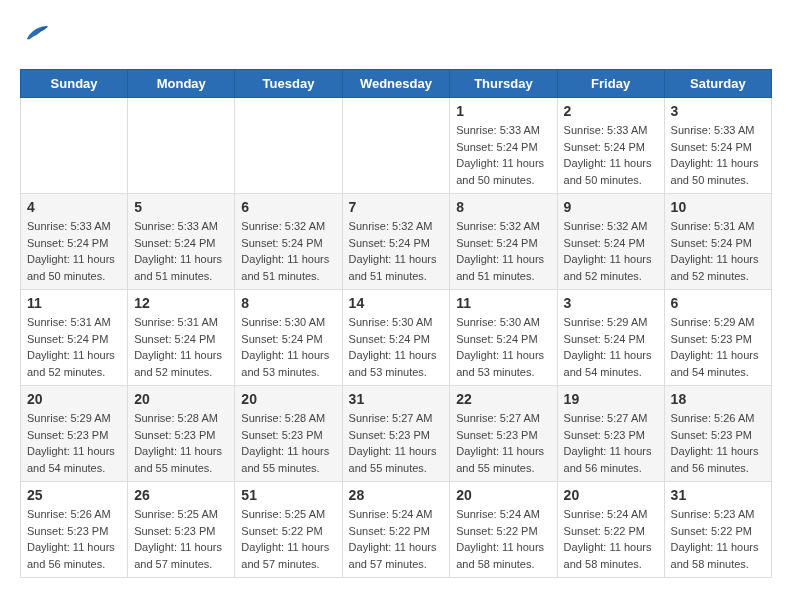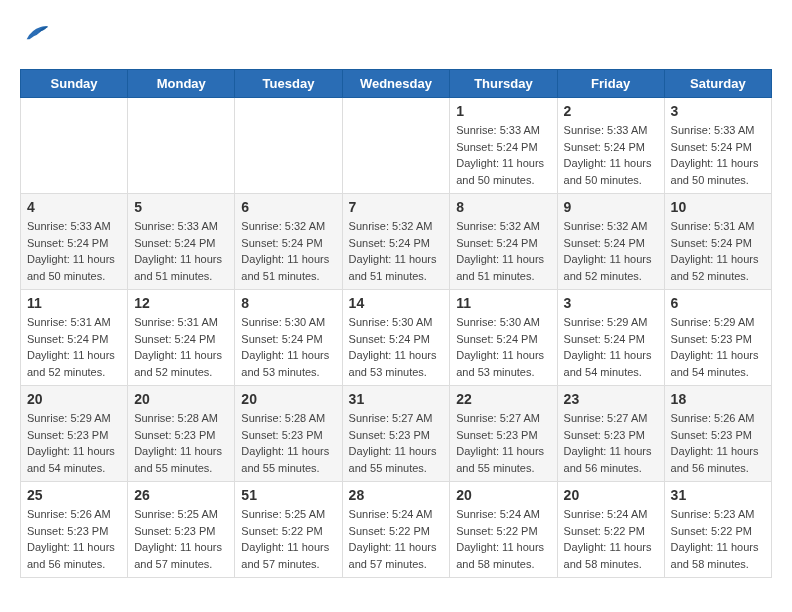--- a/index.html
+++ b/index.html
@@ -173,21 +173,21 @@
         <td><span class="day-number">20</span>
 <span class="day-info">Sunrise: 5:29 AM<br>Sunset: 5:23 PM<br>Daylight: 11 hours and 54 minutes.</span></td>
         <td><span class="day-number">20</span>
 <span class="day-info">Sunrise: 5:28 AM<br>Sunset: 5:23 PM<br>Daylight: 11 hours and 55 minutes.</span></td>
         <td><span class="day-number">20</span>
 <span class="day-info">Sunrise: 5:28 AM<br>Sunset: 5:23 PM<br>Daylight: 11 hours and 55 minutes.</span></td>
         <td><span class="day-number">31</span>
 <span class="day-info">Sunrise: 5:27 AM<br>Sunset: 5:23 PM<br>Daylight: 11 hours and 55 minutes.</span></td>
         <td><span class="day-number">22</span>
 <span class="day-info">Sunrise: 5:27 AM<br>Sunset: 5:23 PM<br>Daylight: 11 hours and 55 minutes.</span></td>
-        <td><span class="day-number">23</span>
+        <td><span class="day-number">19</span>
 <span class="day-info">Sunrise: 5:27 AM<br>Sunset: 5:23 PM<br>Daylight: 11 hours and 56 minutes.</span></td>
         <td><span class="day-number">18</span>
 <span class="day-info">Sunrise: 5:26 AM<br>Sunset: 5:23 PM<br>Daylight: 11 hours and 56 minutes.</span></td>
       </tr>
       <tr>
         <td><span class="day-number">25</span>
 <span class="day-info">Sunrise: 5:26 AM<br>Sunset: 5:23 PM<br>Daylight: 11 hours and 56 minutes.</span></td>
         <td><span class="day-number">26</span>
 <span class="day-info">Sunrise: 5:25 AM<br>Sunset: 5:23 PM<br>Daylight: 11 hours and 57 minutes.</span></td>
         <td><span class="day-number">51</span>

